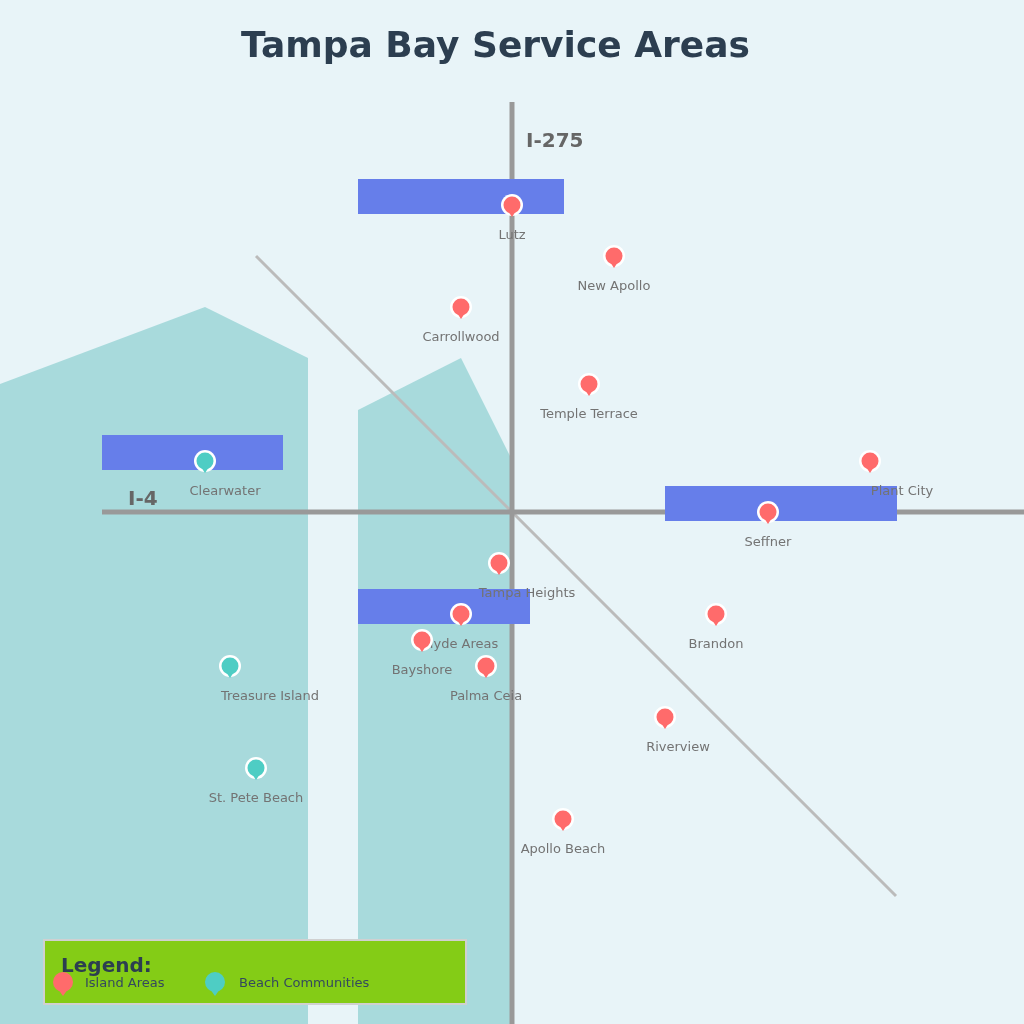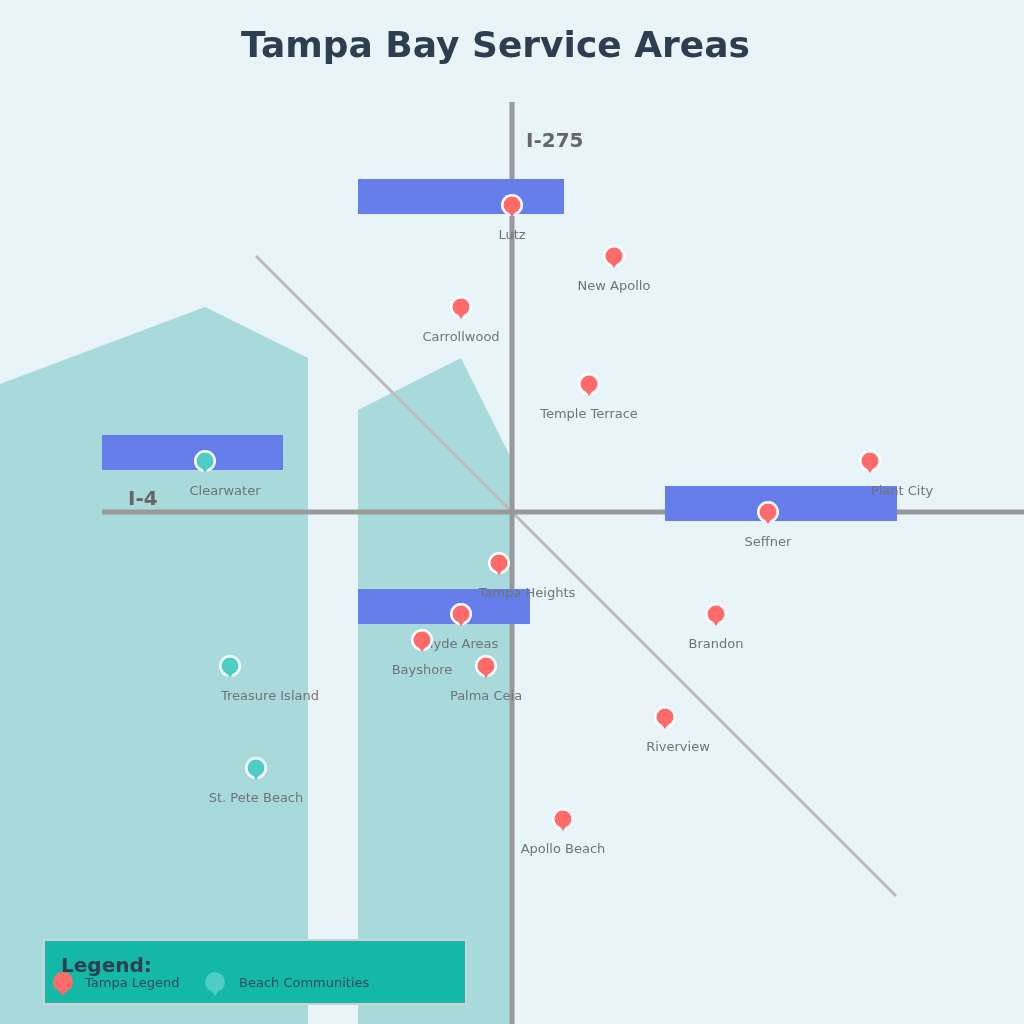--- a/index.html
+++ b/index.html
@@ -22,21 +22,21 @@
     .pin {
       position: absolute; width: 24px; height: 24px; margin-left: -12px; margin-top: -12px;
     }
     .pin-label {
       position: absolute; font-size: 13px; color: #737373; white-space: nowrap;
       transform: translateX(-50%);
       font-family: "DejaVu Sans", sans-serif;
     }
     .legend {
       position: absolute; left: 43px; top: 939px; width: 424px; height: 66px;
-      background: #14b8a6; border: 2px solid #d0d0d0; box-sizing: border-box;
+      background: #84cc16; border: 2px solid #d0d0d0; box-sizing: border-box;
     }
     .legend-title {
       position: absolute; left: 16px; top: 12px; font-size: 20px; font-weight: bold; color: #2c3e50;
       font-family: "DejaVu Sans", sans-serif;
     }
     .legend-item { position: absolute; top: 30px; height: 24px; }
     .legend-item svg { position: absolute; left: 0; top: 0; }
     .legend-text {
       position: absolute; left: 34px; top: 4px; font-size: 13px; color: #34495e; white-space: nowrap;
       font-family: "DejaVu Sans", sans-serif;
@@ -197,21 +197,21 @@
     </div>
   </div>
 
 <div class="legend">
   <div class="legend-title">Legend:</div>
   <div class="legend-item" style="left:6px">
     <svg width="24" height="28" viewBox="0 0 24 28">
       <circle cx="12" cy="11" r="10" fill="#ff6b6b"></circle>
       <polygon points="7,18 17,18 12,25" fill="#ff6b6b"></polygon>
     </svg>
-    <span class="legend-text">Tampa Legend</span>
+    <span class="legend-text">Island Areas</span>
   </div>
   <div class="legend-item" style="left:158px">
     <svg width="24" height="28" viewBox="0 0 24 28">
       <circle cx="12" cy="11" r="10" fill="#4ecdc4"></circle>
       <polygon points="7,18 17,18 12,25" fill="#4ecdc4"></polygon>
     </svg>
     <span class="legend-text" style="left:36px">Beach Communities</span>
   </div>
 </div>
 

